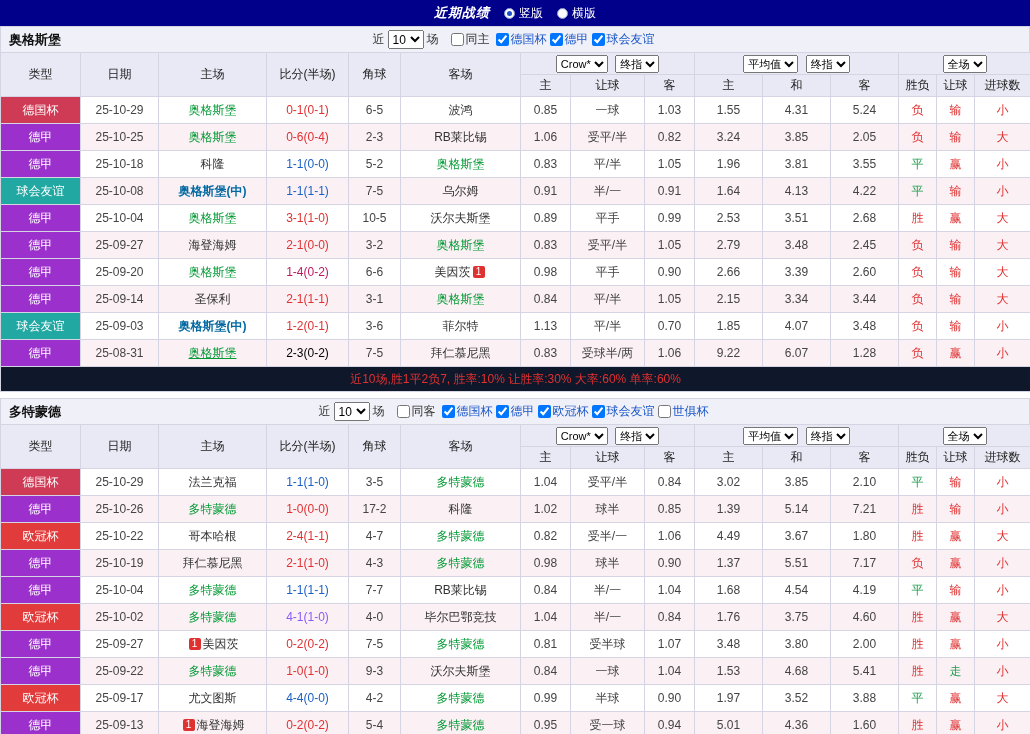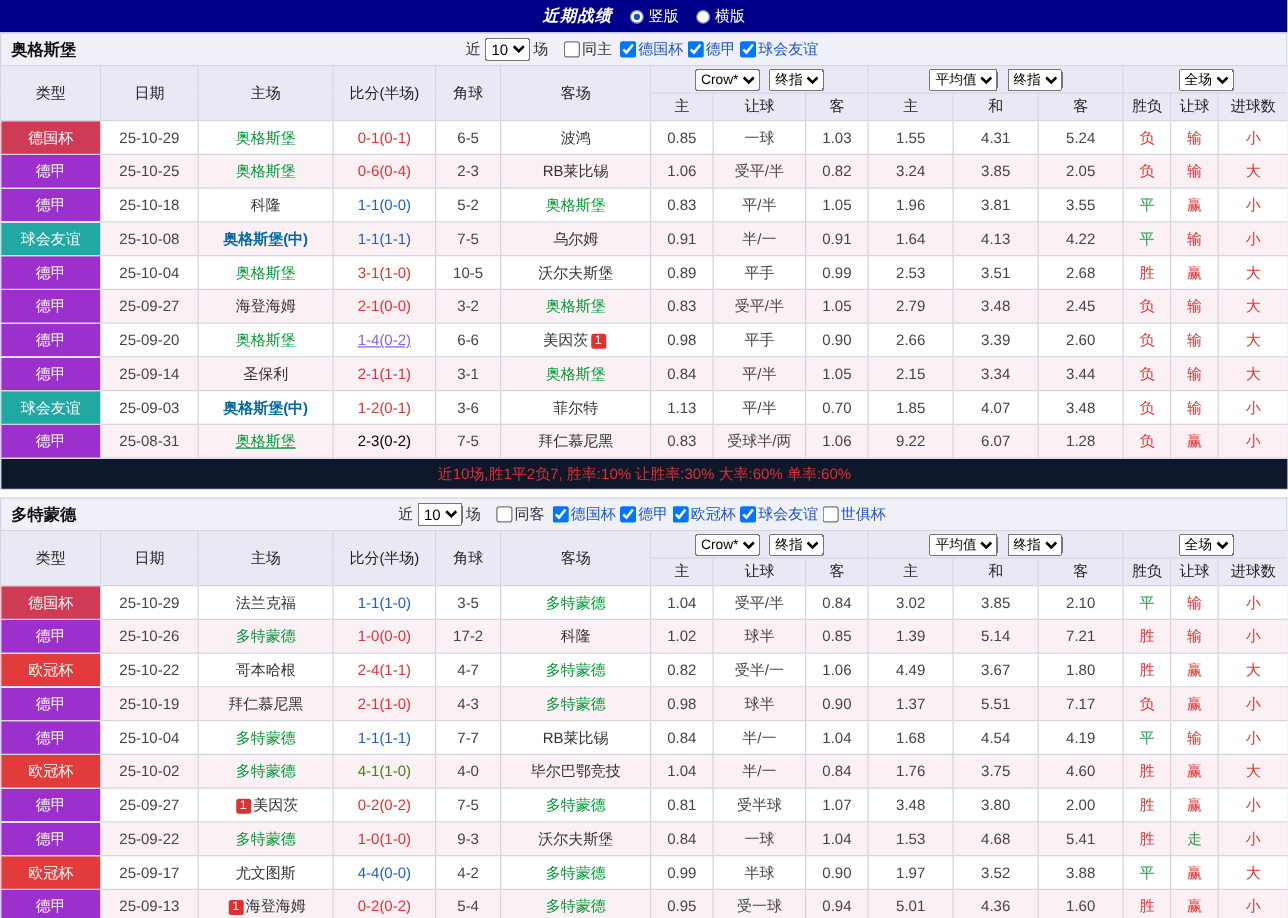--- a/index.html
+++ b/index.html
@@ -9,21 +9,21 @@
   .titlebar{height:26px;background:#00008b;display:flex;align-items:center;justify-content:center;gap:14px;}
   .titlebar .title{color:#fff;font-weight:bold;font-size:13px;letter-spacing:1px;font-style:italic;}
   .radio-opt{color:#fff;font-size:12px;display:inline-flex;align-items:center;gap:4px;cursor:pointer;}
   .rdo{width:11px;height:11px;border-radius:50%;background:#fff;border:1px solid #8899cc;box-sizing:border-box;position:relative;display:inline-block;}
   .rdo.checked::after{content:"";position:absolute;left:2px;top:2px;right:2px;bottom:2px;border-radius:50%;background:#2050c8;}
 
   
   .section-bar{height:26px;background:#f0f0f8;border:1px solid #d4d4e3;border-bottom:0;position:relative;display:flex;align-items:center;box-sizing:border-box;}
   .team-title{position:relative;z-index:2;font-weight:bold;font-size:13px;padding:0 8px;color:#111;}
   .filters{position:absolute;left:0;top:0;width:100%;height:100%;display:flex;align-items:center;justify-content:center;font-size:12px;color:#333;z-index:1;}
-  .filters select{font-size:12px;margin:0 3px;height:19px;text-align:right;}
+  .filters select{font-size:12px;margin:0 3px;height:19px;}
   .venue-label{margin:0 6px 0 12px;display:inline-flex;align-items:center;color:#333;cursor:pointer;}
   .comp-label{display:inline-flex;align-items:center;color:#1a56c8;margin-right:3px;cursor:pointer;}
   input[type=checkbox]{margin:0 2px 0 0;width:13px;height:13px;vertical-align:middle;}
 
   
   table{width:1030px;table-layout:fixed;border-collapse:collapse;font-size:12px;color:#333;}
   th,td{border:1px solid #d4d4e3;padding:0;text-align:center;white-space:nowrap;overflow:hidden;}
   thead th{background:#e9e9f5;font-weight:normal;height:21px;color:#222;}
   .sel-cell select{font-size:11px;margin:1px 2px;max-width:76px;height:18px;}
   tbody td{height:26px;}
@@ -229,21 +229,21 @@
           <td class="odds-cell">3.48</td>
           <td class="odds-cell">2.45</td>
           <td class="res-cell" style="color: rgb(224, 49, 49);">负</td>
           <td class="res-cell" style="color: rgb(224, 49, 49);">输</td>
           <td class="res-cell" style="color: rgb(224, 49, 49);">大</td>
         </tr>
         <tr>
           <td class="type-cell" style="background: rgb(155, 48, 204);">德甲</td>
           <td class="date-cell">25-09-20</td>
           <td class="team-cell"><span class="team-name subject">奥格斯堡</span></td>
-          <td class="score-cell" style="color: #8b5cf6; text-decoration: underline;">1-4(0-2)</td>
+          <td class="score-cell" style="color: #be185d;">1-4(0-2)</td>
           <td class="corner-cell">6-6</td>
           <td class="team-cell"><span class="team-name normal">美因茨</span><span class="card-badge">1</span></td>
           <td class="odds-cell">0.98</td>
           <td class="odds-cell">平手</td>
           <td class="odds-cell">0.90</td>
           <td class="odds-cell">2.66</td>
           <td class="odds-cell">3.39</td>
           <td class="odds-cell">2.60</td>
           <td class="res-cell" style="color: rgb(224, 49, 49);">负</td>
           <td class="res-cell" style="color: rgb(224, 49, 49);">输</td>
@@ -473,21 +473,21 @@
           <td class="odds-cell">4.54</td>
           <td class="odds-cell">4.19</td>
           <td class="res-cell" style="color: rgb(30, 158, 78);">平</td>
           <td class="res-cell" style="color: rgb(224, 49, 49);">输</td>
           <td class="res-cell" style="color: rgb(224, 49, 49);">小</td>
         </tr>
         <tr class="alt">
           <td class="type-cell" style="background: rgb(226, 59, 59);">欧冠杯</td>
           <td class="date-cell">25-10-02</td>
           <td class="team-cell"><span class="team-name subject">多特蒙德</span></td>
-          <td class="score-cell" style="color: #4d7c0f;">4-1(1-0)</td>
+          <td class="score-cell" style="color: #8b5cf6;">4-1(1-0)</td>
           <td class="corner-cell">4-0</td>
           <td class="team-cell"><span class="team-name normal">毕尔巴鄂竞技</span></td>
           <td class="odds-cell">1.04</td>
           <td class="odds-cell">半/一</td>
           <td class="odds-cell">0.84</td>
           <td class="odds-cell">1.76</td>
           <td class="odds-cell">3.75</td>
           <td class="odds-cell">4.60</td>
           <td class="res-cell" style="color: rgb(224, 49, 49);">胜</td>
           <td class="res-cell" style="color: rgb(224, 49, 49);">赢</td>

